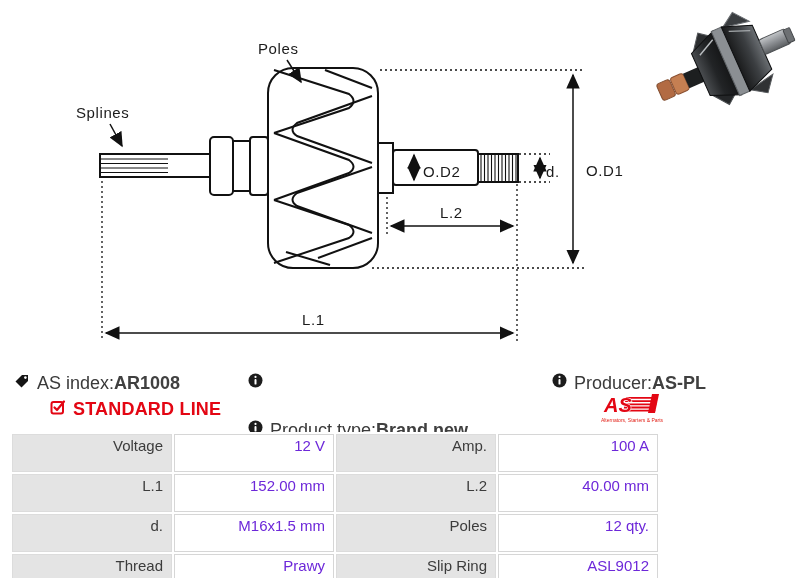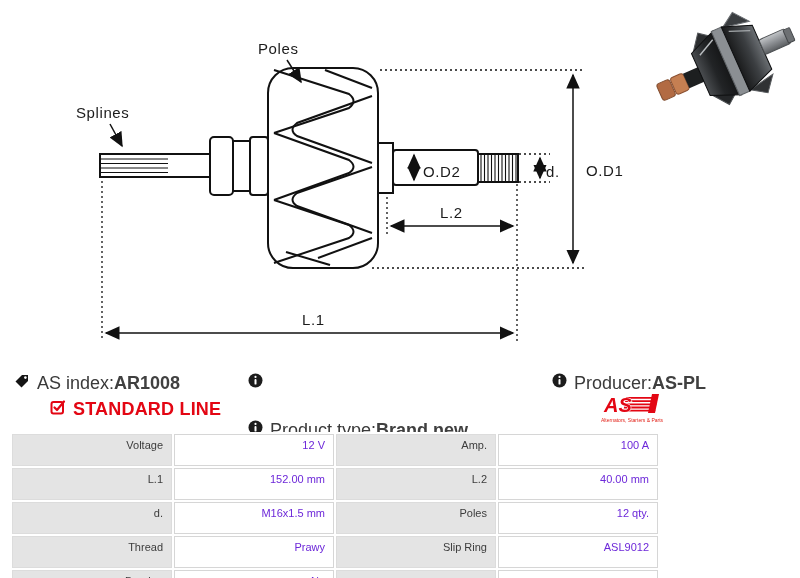--- a/index.html
+++ b/index.html
@@ -13,21 +13,21 @@
   
   #photo{position:absolute;left:640px;top:0;}
   
   .info-item{position:absolute;height:18px;display:flex;font-size:18px;color:#3a3a3a;white-space:nowrap;}
   .info-item svg{margin-right:7px;flex:0 0 auto;}
   .bold{font-weight:700;color:#404040;margin-left:0;}
   .red-line{color:#e30613;font-weight:700;letter-spacing:.2px;}
   #logo{position:absolute;left:596px;top:394px;}
   
   #spec-table{position:absolute;left:10px;top:432px;border-collapse:separate;border-spacing:2px;background:#fff;}
-  #spec-table td{height:20px;font-size:11px;padding:0 8px 10px 4px;text-align:right;vertical-align:middle;}
+  #spec-table td{height:20px;font-size:15px;padding:0 8px 16px 4px;text-align:right;vertical-align:middle;}
   td.lbl{background:#e4e4e4;color:#3c3c3c;width:146px;border:1px solid #dcdcdc;}
   td.val{background:#ffffff;color:#6d28d9;width:146px;border:1px solid #d6d6d6;}
 </style>
 </head>
 <body>
 
 <svg id="drawing" width="660" height="365" viewBox="0 0 660 365">
   <defs>
     <marker id="ah" markerWidth="11" markerHeight="9" refX="9" refY="4.5" orient="auto-start-reverse">
       <path d="M0,0 L10,4.5 L0,9 z" fill="#111"></path>

